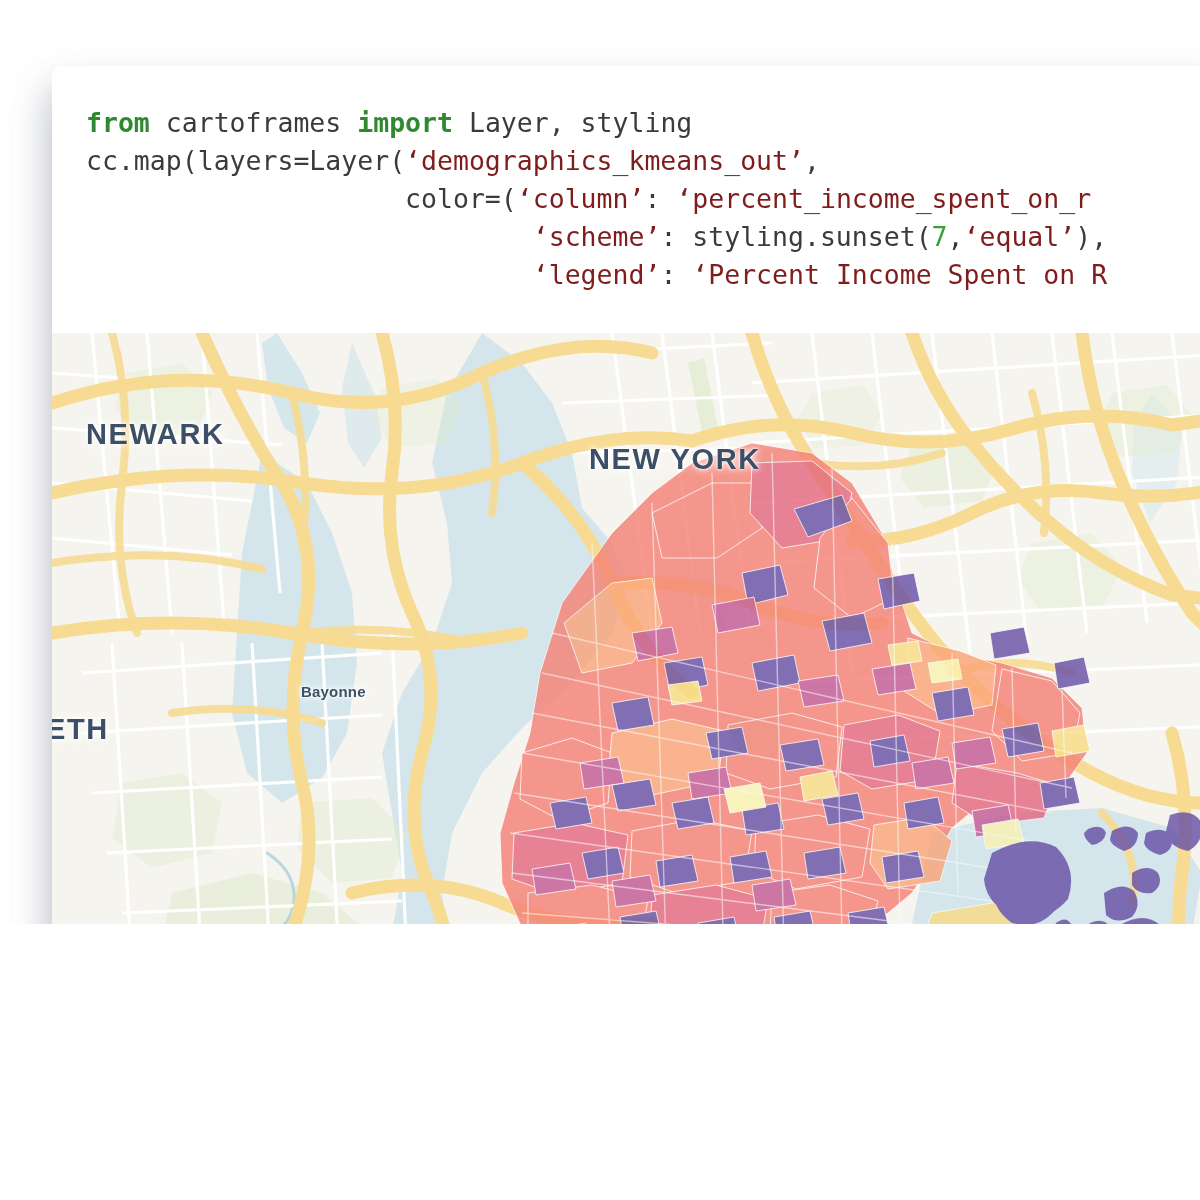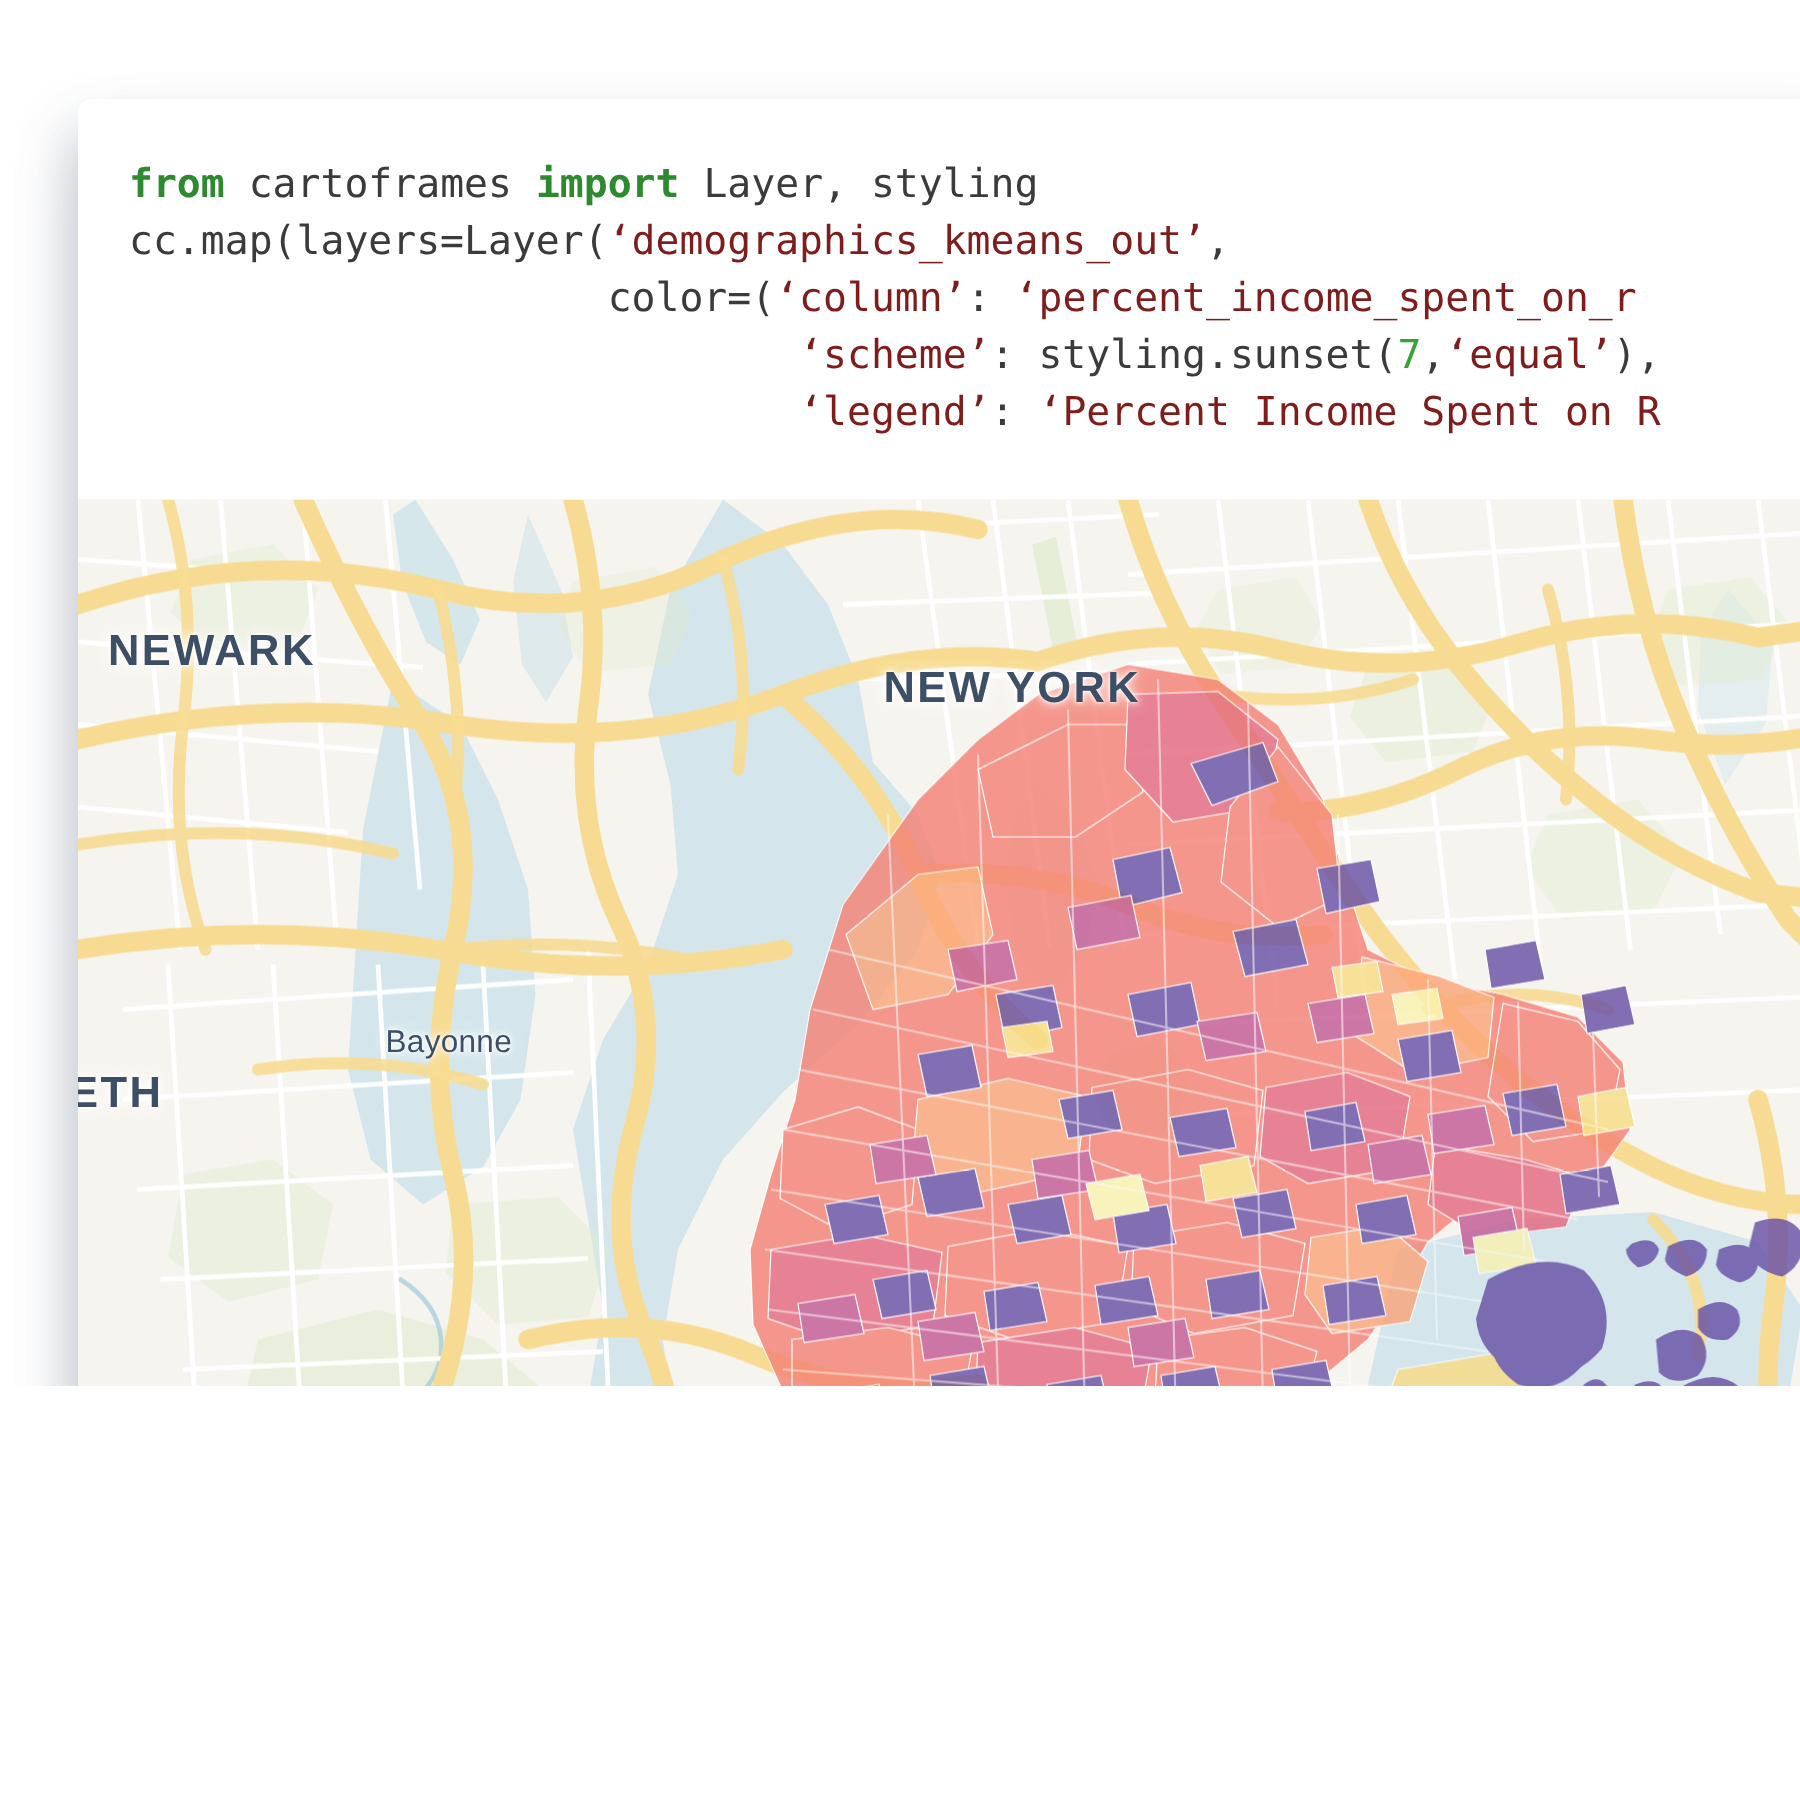--- a/index.html
+++ b/index.html
@@ -43,21 +43,21 @@
 
   .maplabel{
     position:absolute;
     font-family:"Liberation Sans",sans-serif;
     color:#3d4f66;
     text-shadow:0 0 5px rgba(255,255,255,.95),0 0 9px rgba(255,255,255,.9),
                 0 0 2px rgba(255,255,255,1);
     pointer-events:none;white-space:nowrap;
   }
   .lbl-major{font-size:29px;font-weight:bold;letter-spacing:1.6px;}
-  .lbl-minor{font-size:21px;font-weight:normal;letter-spacing:.2px;}
+  .lbl-minor{font-size:15px;font-weight:bold;letter-spacing:.2px;margin-left:44px;}
 </style>
 </head>
 <body>
 
 <div id="stage">
 
   <div id="card">
 
     <div id="code"><span class="cline"><span class="kw">from</span><span class="pl"> cartoframes </span><span class="kw">import</span><span class="pl"> Layer, styling</span></span><span class="cline"><span class="pl">cc.map(layers=Layer(</span><span class="str">‘demographics_kmeans_out’</span><span class="pl">,</span></span><span class="cline"><span class="pl">                    color=(</span><span class="str">‘column’</span><span class="pl">: </span><span class="str">‘percent_income_spent_on_r</span></span><span class="cline"><span class="pl">                            </span><span class="str">‘scheme’</span><span class="pl">: styling.sunset(</span><span class="num">7</span><span class="pl">,</span><span class="str">‘equal’</span><span class="pl">),</span></span><span class="cline"><span class="pl">                            </span><span class="str">‘legend’</span><span class="pl">: </span><span class="str">‘Percent Income Spent on R</span></span></div>
 
@@ -322,20 +322,20 @@
                        Q952,682 958,670 Z"></path>
             </g>
 
             <path d="M878,626 L940,610 L964,636 L948,676 L892,684 L866,656 Z" fill="#f8d97a" opacity="0.9"></path>
           </g>
 
           <rect x="0" y="0" width="1190" height="793" fill="#ffffff" opacity="0.07"></rect>
         </g>
       </svg>
 
-      <div class="maplabel lbl-major" style="left:20px;top:85px;text-align:right;">NEWARK</div>
+      <div class="maplabel lbl-major" style="left:34px;top:85px;text-align:right;">NEWARK</div>
       <div class="maplabel lbl-major" style="left:537px;top:110px;">NEW YORK</div>
       <div class="maplabel lbl-minor" style="left:205px;top:350px;">Bayonne</div>
       <div class="maplabel lbl-major" style="left:-6px;top:380px;">ETH</div>
     </div>
 
   </div>
 </div>
 
 </body></html>

